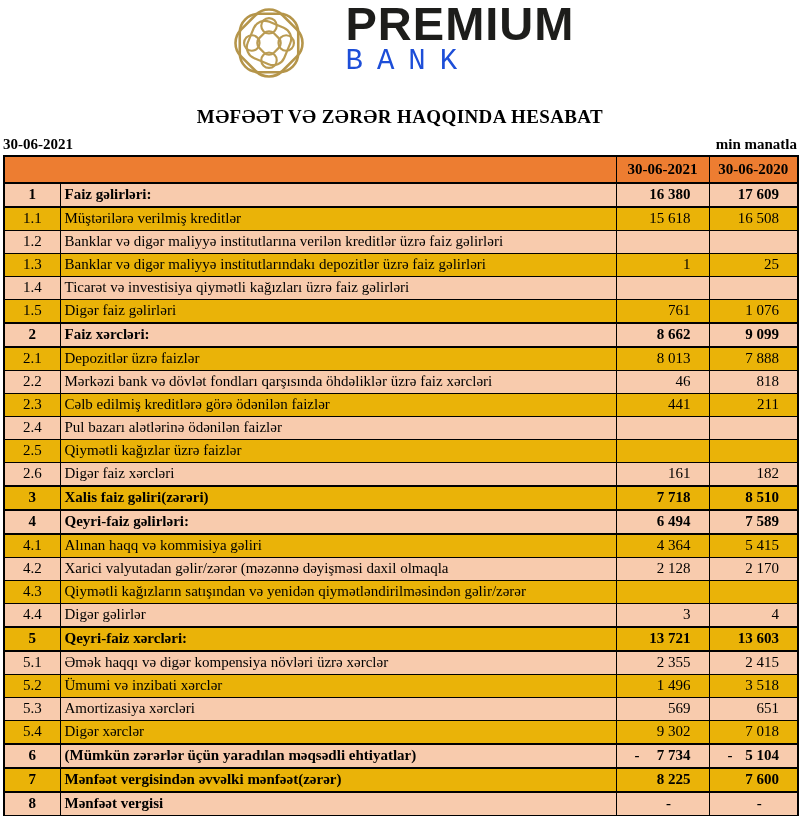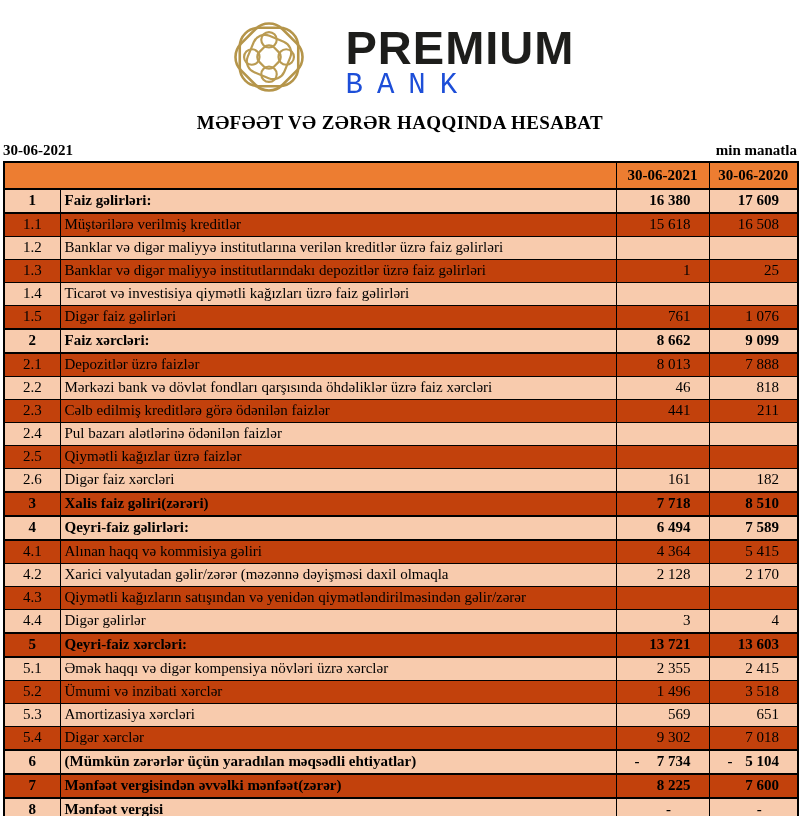--- a/index.html
+++ b/index.html
@@ -3,22 +3,22 @@
 <meta charset="utf-8">
 <style>
   html,body{margin:0;padding:0;background:#fff;}
   body{
     width:800px;height:816px;
     font-family:"Liberation Serif","DejaVu Serif",serif;
     color:#000;overflow:hidden;
   }
   
   .logo-block{
-    display:flex;justify-content:center;align-items:flex-end;
-    gap:34px;padding-top:6px;height:94px;
+    display:flex;justify-content:center;align-items:flex-start;
+    gap:34px;height:94px;
   }
   .emblem{flex:0 0 auto;}
   .wordmark{display:flex;flex-direction:column;align-items:flex-start;}
   .brand{
     font-family:"Liberation Sans","DejaVu Sans",sans-serif;
     font-weight:700;font-size:47px;line-height:1;
     letter-spacing:1px;color:#1d1d1b;
   }
   .brand-sub{
     font-family:Liberation Mono, monospace;
@@ -47,21 +47,21 @@
   th,td{
     border:1px solid #000;
     padding:0;height:22px;line-height:1.05;
     font-size:15px;overflow:hidden;white-space:nowrap;
   }
   thead th{
     background:#ED7D31;font-weight:700;text-align:center;
     height:25px;border-bottom:2px solid #000;font-size:15px;
   }
   tr.peach td{background:#F8CBAD;}
-  tr.white td{background:#c2410c;}
+  tr.white td{background:#eab308;}
   tr.bold td{font-weight:700;border-top-width:2px;border-bottom-width:2px;}
   td.num{text-align:center;}
   td.label{text-align:left;padding-left:4px;}
   td.val{text-align:right;padding-right:18px;padding-left:12px;}
   td.val.dash{text-align:center;padding-right:0;}
   td.val .negwrap{
     display:flex;justify-content:space-between;align-items:center;
     padding-left:6px;
   }
   td.val .negwrap .minus{font-weight:700;}

